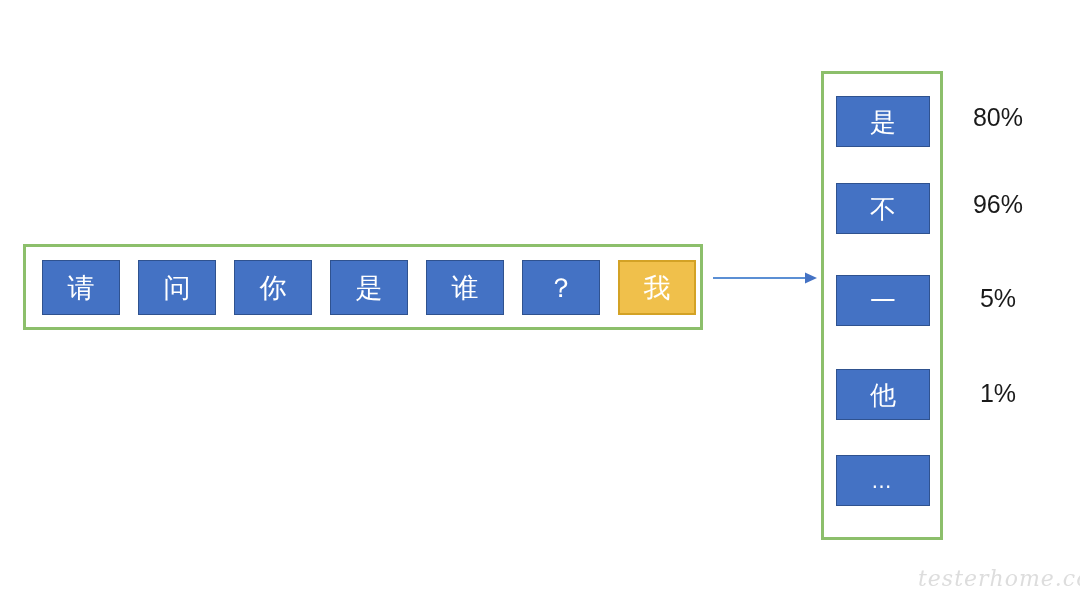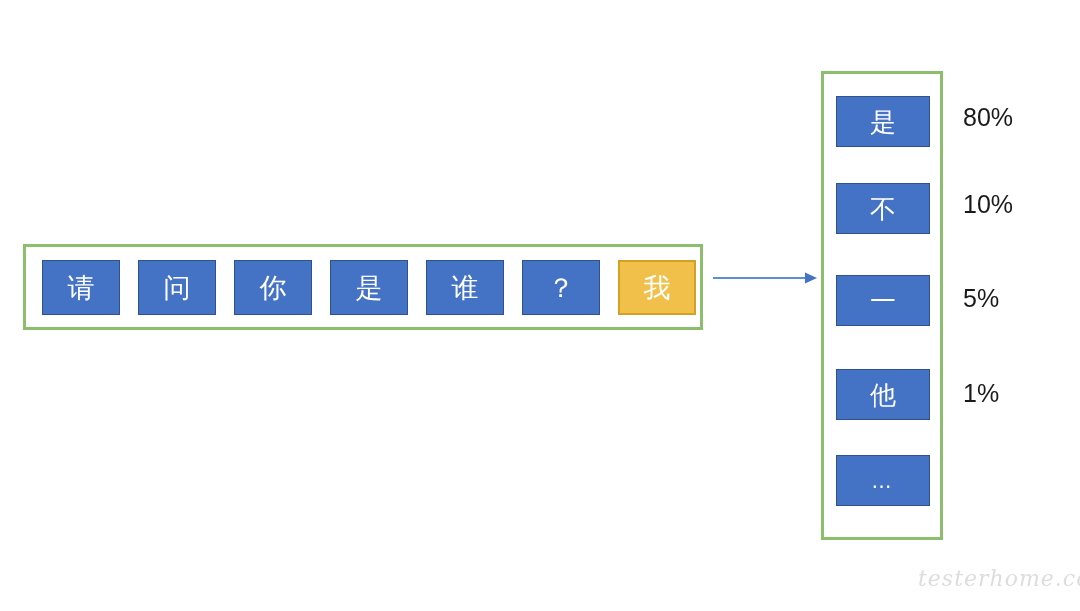--- a/index.html
+++ b/index.html
@@ -103,21 +103,21 @@
     font-size: 26px;
     line-height: 1;
     font-family: "DejaVu Sans", "Liberation Sans", sans-serif;
   }
   .pred-box.ellipsis { font-size: 20px; letter-spacing: 3px; }
 
   .pred-pct {
     position: absolute;
     left: 963px;
     width: 70px;
-    text-align: left;
+    text-align: center;
     font-size: 25px;
     line-height: 1;
     color: #1a1a1a;
     font-family: "Liberation Sans", sans-serif;
   }
 
   
   .watermark {
     position: absolute;
     left: 918px;
@@ -157,19 +157,19 @@
 
   <div class="pred-container">
     <div class="pred-box" style="top:22px">是</div>
     <div class="pred-box" style="top:109px">不</div>
     <div class="pred-box" style="top:201px">一</div>
     <div class="pred-box" style="top:295px">他</div>
     <div class="pred-box ellipsis" style="top:381px">…</div>
   </div>
 
   <div class="pred-pct" style="top:105px">80%</div>
-  <div class="pred-pct" style="top:192px">10%</div>
+  <div class="pred-pct" style="top:192px">96%</div>
   <div class="pred-pct" style="top:286px">5%</div>
   <div class="pred-pct" style="top:381px">1%</div>
 
   <div class="watermark">testerhome.com</div>
 
 </div>
 
 </body></html>

